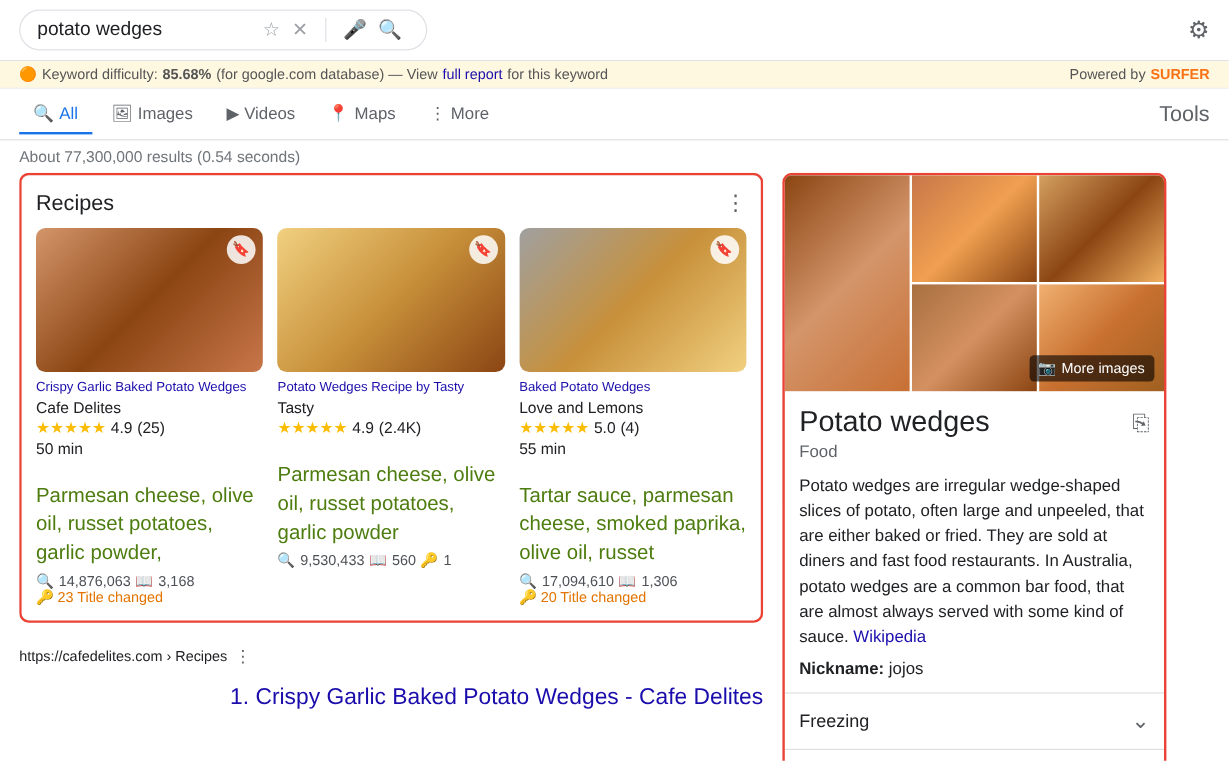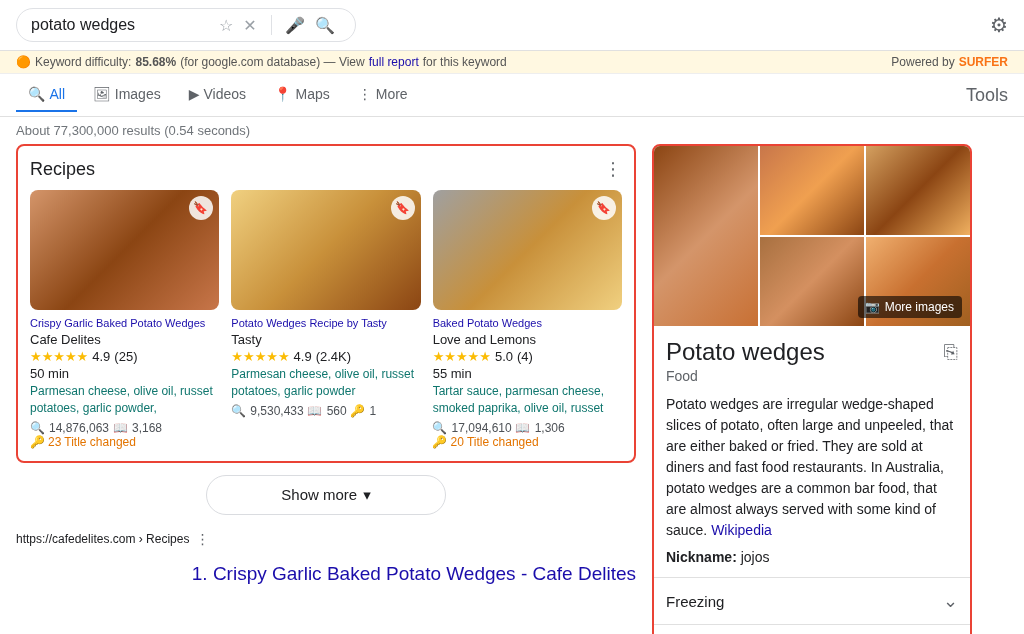--- a/index.html
+++ b/index.html
@@ -42,21 +42,21 @@
     .recipes-menu { color: #5f6368; cursor: pointer; font-size: 18px; }
     .recipe-cards { display: flex; gap: 12px; }
     .recipe-card { flex: 1; cursor: pointer; }
     .recipe-img-placeholder { width: 100%; height: 120px; border-radius: 8px; position: relative; }
     .bookmark-btn { position: absolute; top: 6px; right: 6px; background: rgba(255,255,255,0.85); border-radius: 50%; width: 24px; height: 24px; display: flex; align-items: center; justify-content: center; font-size: 12px; }
     .recipe-name { font-size: 11px; color: #1a0dab; margin-top: 6px; line-height: 1.3; font-weight: 500; }
     .recipe-source { font-size: 13px; color: #202124; margin-top: 2px; }
     .recipe-rating { display: flex; align-items: center; gap: 4px; font-size: 13px; color: #202124; margin-top: 2px; }
     .stars { color: #fbbc04; font-size: 13px; }
     .recipe-time { font-size: 13px; color: #202124; margin-top: 2px; }
-    .recipe-ingredients { font-size: 12px; color: #0f766e; margin-top: 2px; line-height: 1.4; }
+    .recipe-ingredients { font-size: 17px; color: #4d7c0f; margin-top: 20px; line-height: 1.4; }
     .recipe-stats { font-size: 12px; color: #4d5156; margin-top: 4px; display: flex; align-items: center; gap: 4px; flex-wrap: wrap; }
     .title-changed { font-size: 12px; color: #e37400; display: flex; align-items: center; gap: 3px; }
 
     
     .show-more-btn { display: flex; align-items: center; justify-content: center; border: 1px solid #dadce0; border-radius: 24px; padding: 10px 20px; cursor: pointer; font-size: 15px; color: #202124; gap: 6px; margin: 8px auto; width: 240px; }
 
     
     .organic-result { padding: 8px 0; text-align: right; }
     .result-url { font-size: 12px; color: #202124; display: flex; align-items: center; gap: 6px; }
     .result-link { font-size: 19px; color: #1a0dab; text-decoration: none; margin-top: 16px; display: block; cursor: pointer; }
@@ -232,24 +232,20 @@
           <div class="title-changed">
             <span>🔑</span>
             <span>20</span>
             <span>Title changed</span>
           </div>
         </div>
 
       </div>
     </div>
 
-    <div class="show-more-btn">
-      <span>Show more</span>
-      <span>▾</span>
-    </div>
 
     <div class="organic-result">
       <div style="display:flex;align-items:center;gap:6px;">
         <span class="result-url">https://cafedelites.com › Recipes</span>
         <span style="color:#5f6368;cursor:pointer;">⋮</span>
       </div>
       <a class="result-link">1. Crispy Garlic Baked Potato Wedges - Cafe Delites</a>
     </div>
 
   </div>

